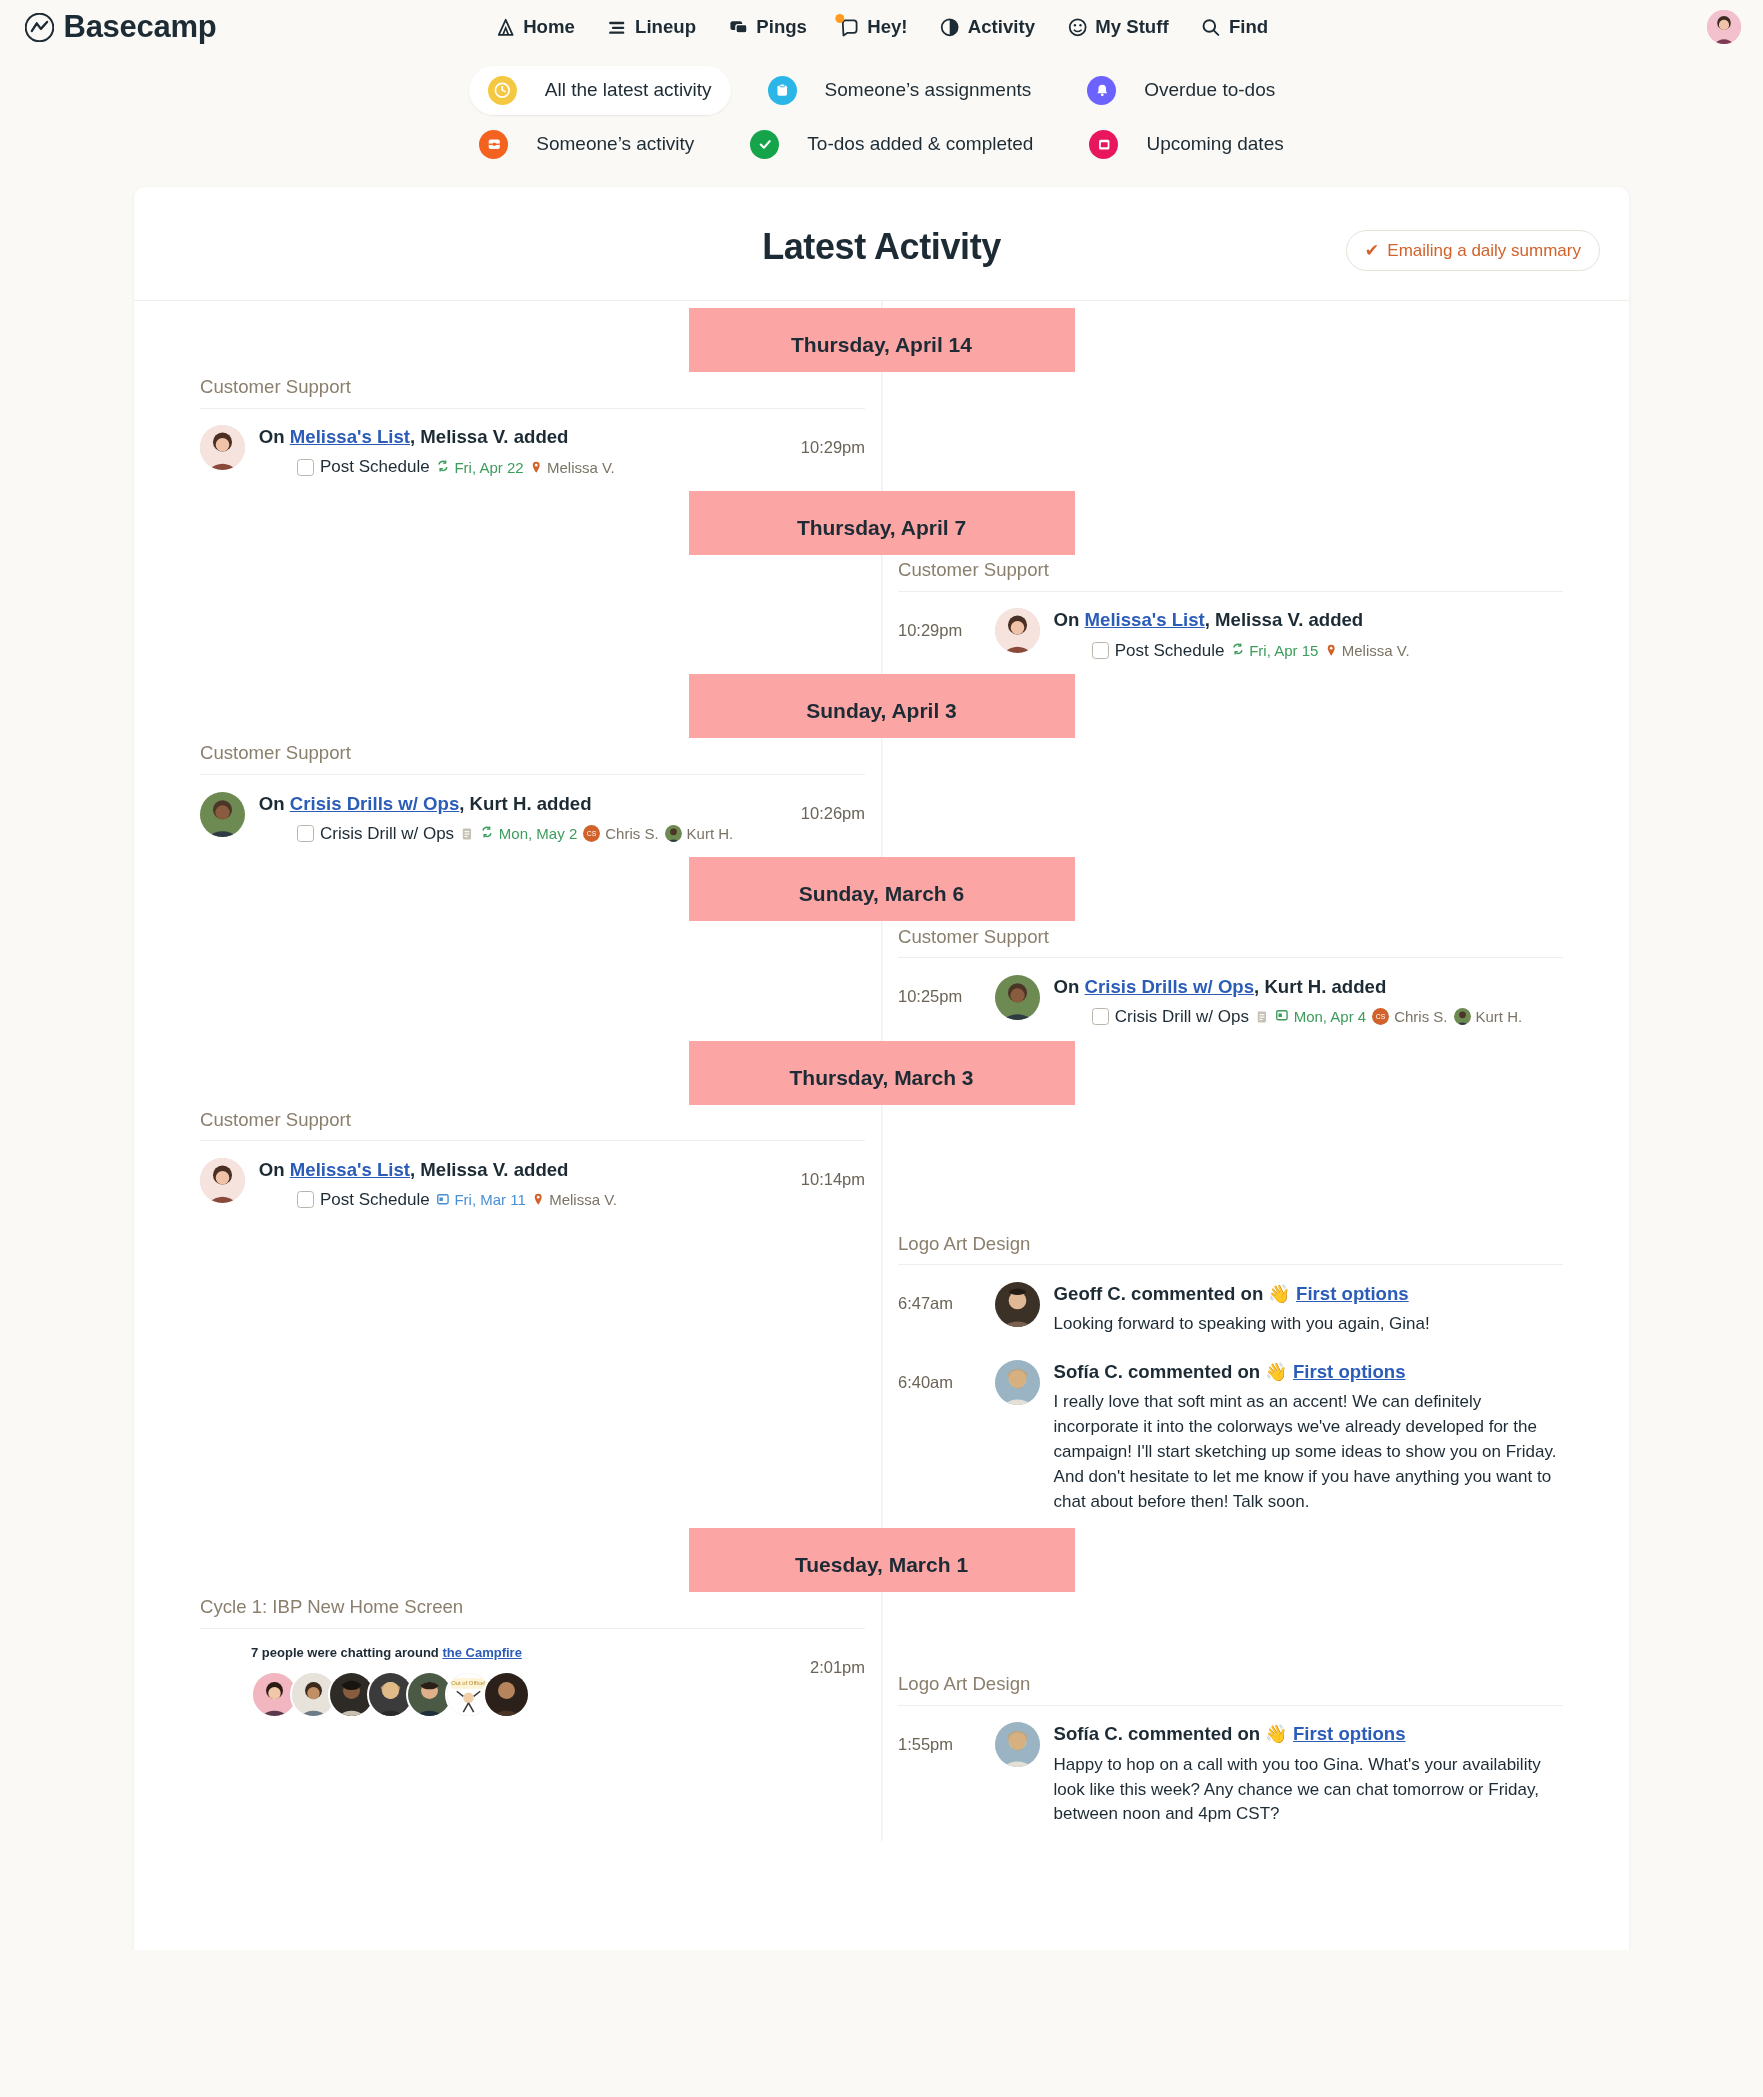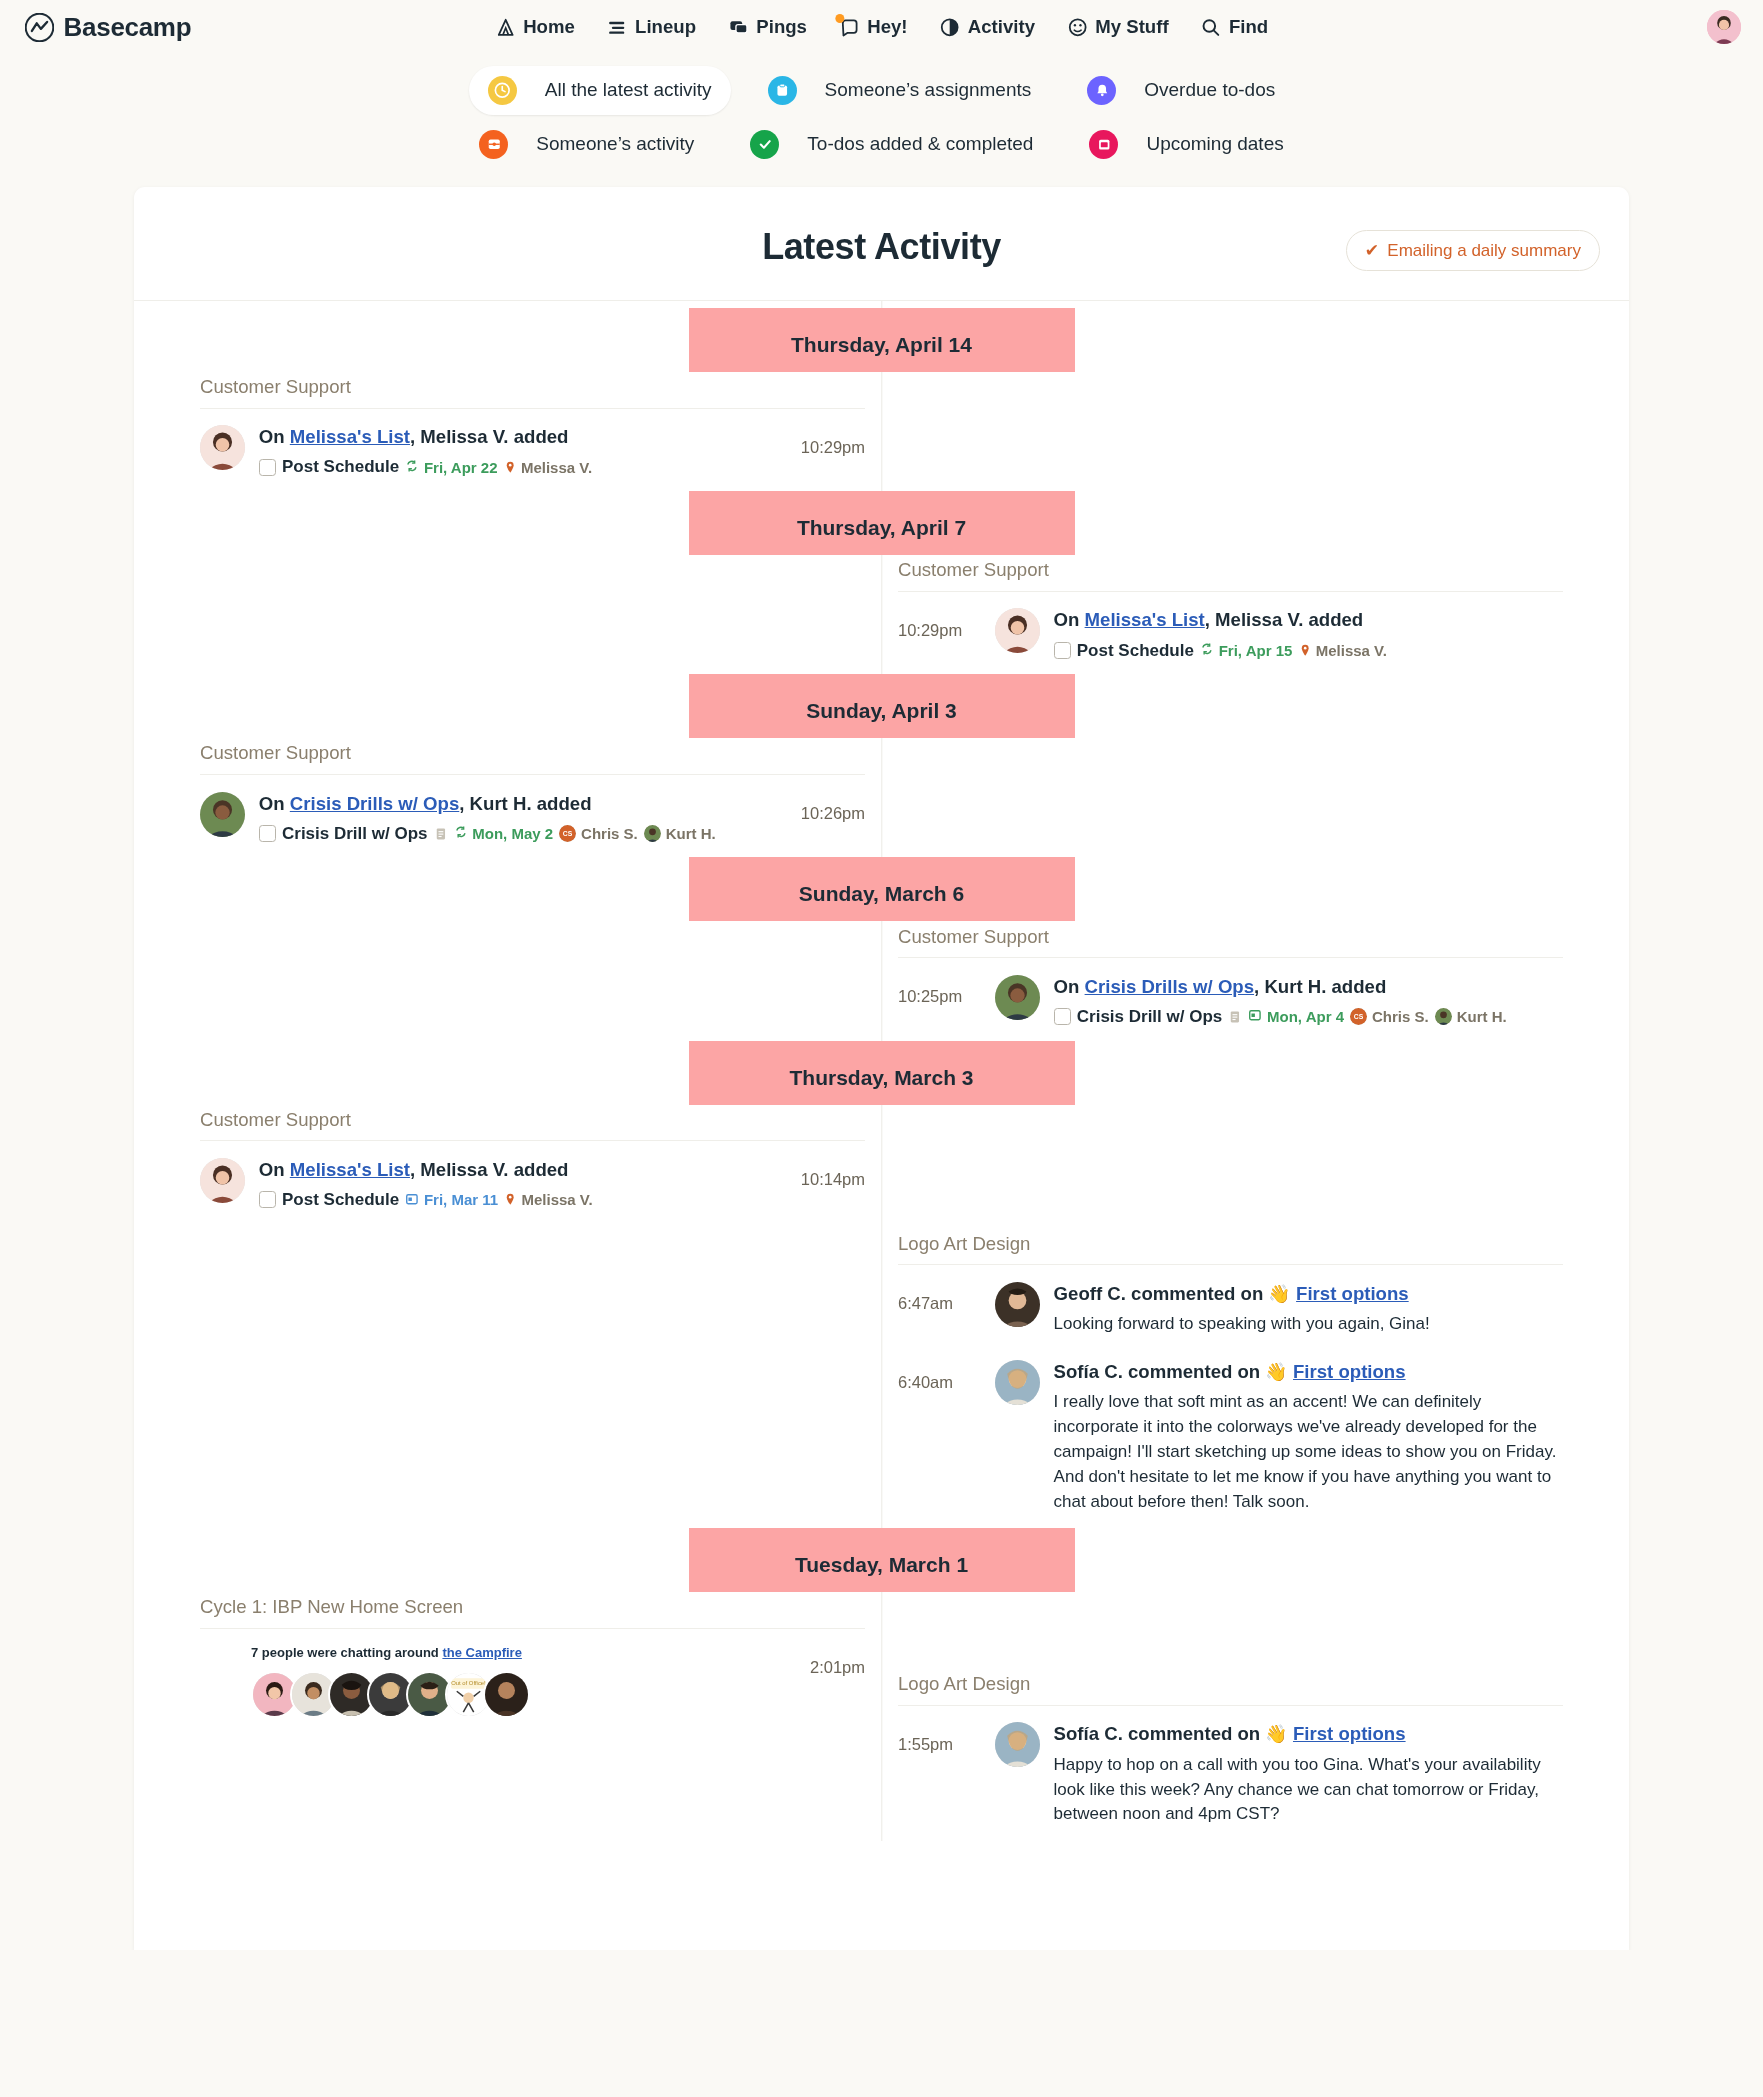--- a/index.html
+++ b/index.html
@@ -17,21 +17,21 @@
     height: 54px;
     display: flex;
     align-items: center;
     padding: 0 25px;
     position: relative;
   }
   .brand {
     display: flex;
     align-items: center;
     gap: 9.6px;
-    font-size: 26px;
+    font-size: 31px;
     font-weight: bold;
     letter-spacing: -0.3px;
   }
   .brand-mark { width: 29px; height: 29px; }
   .navlinks {
     display: flex;
     align-items: flex-start;
     gap: 32px;
     position: absolute;
     left: 50%;
@@ -198,21 +198,22 @@
     color: #2b5cb8;
     text-decoration: underline;
   }
   .entry-sub {
     display: flex;
     align-items: center;
     flex-wrap: wrap;
     gap: 6.2px;
     margin-top: 7.6px;
     font-size: 16.5px;
-    font-weight: bold;
+    font-weight: normal;
+    margin-left: 38px;
   }
   .cbox {
     width: 17px; height: 17px;
     border: 1.4px solid #b9b5ab;
     border-radius: 3.4px;
     flex: 0 0 auto;
   }
   .todo-title { font-size: 17px; color: #1d2b35; }
   .meta { display: inline-flex; align-items: center; gap: 4.8px; font-size: 15px; }
   .meta.blue { color: #4a8fd4; }

